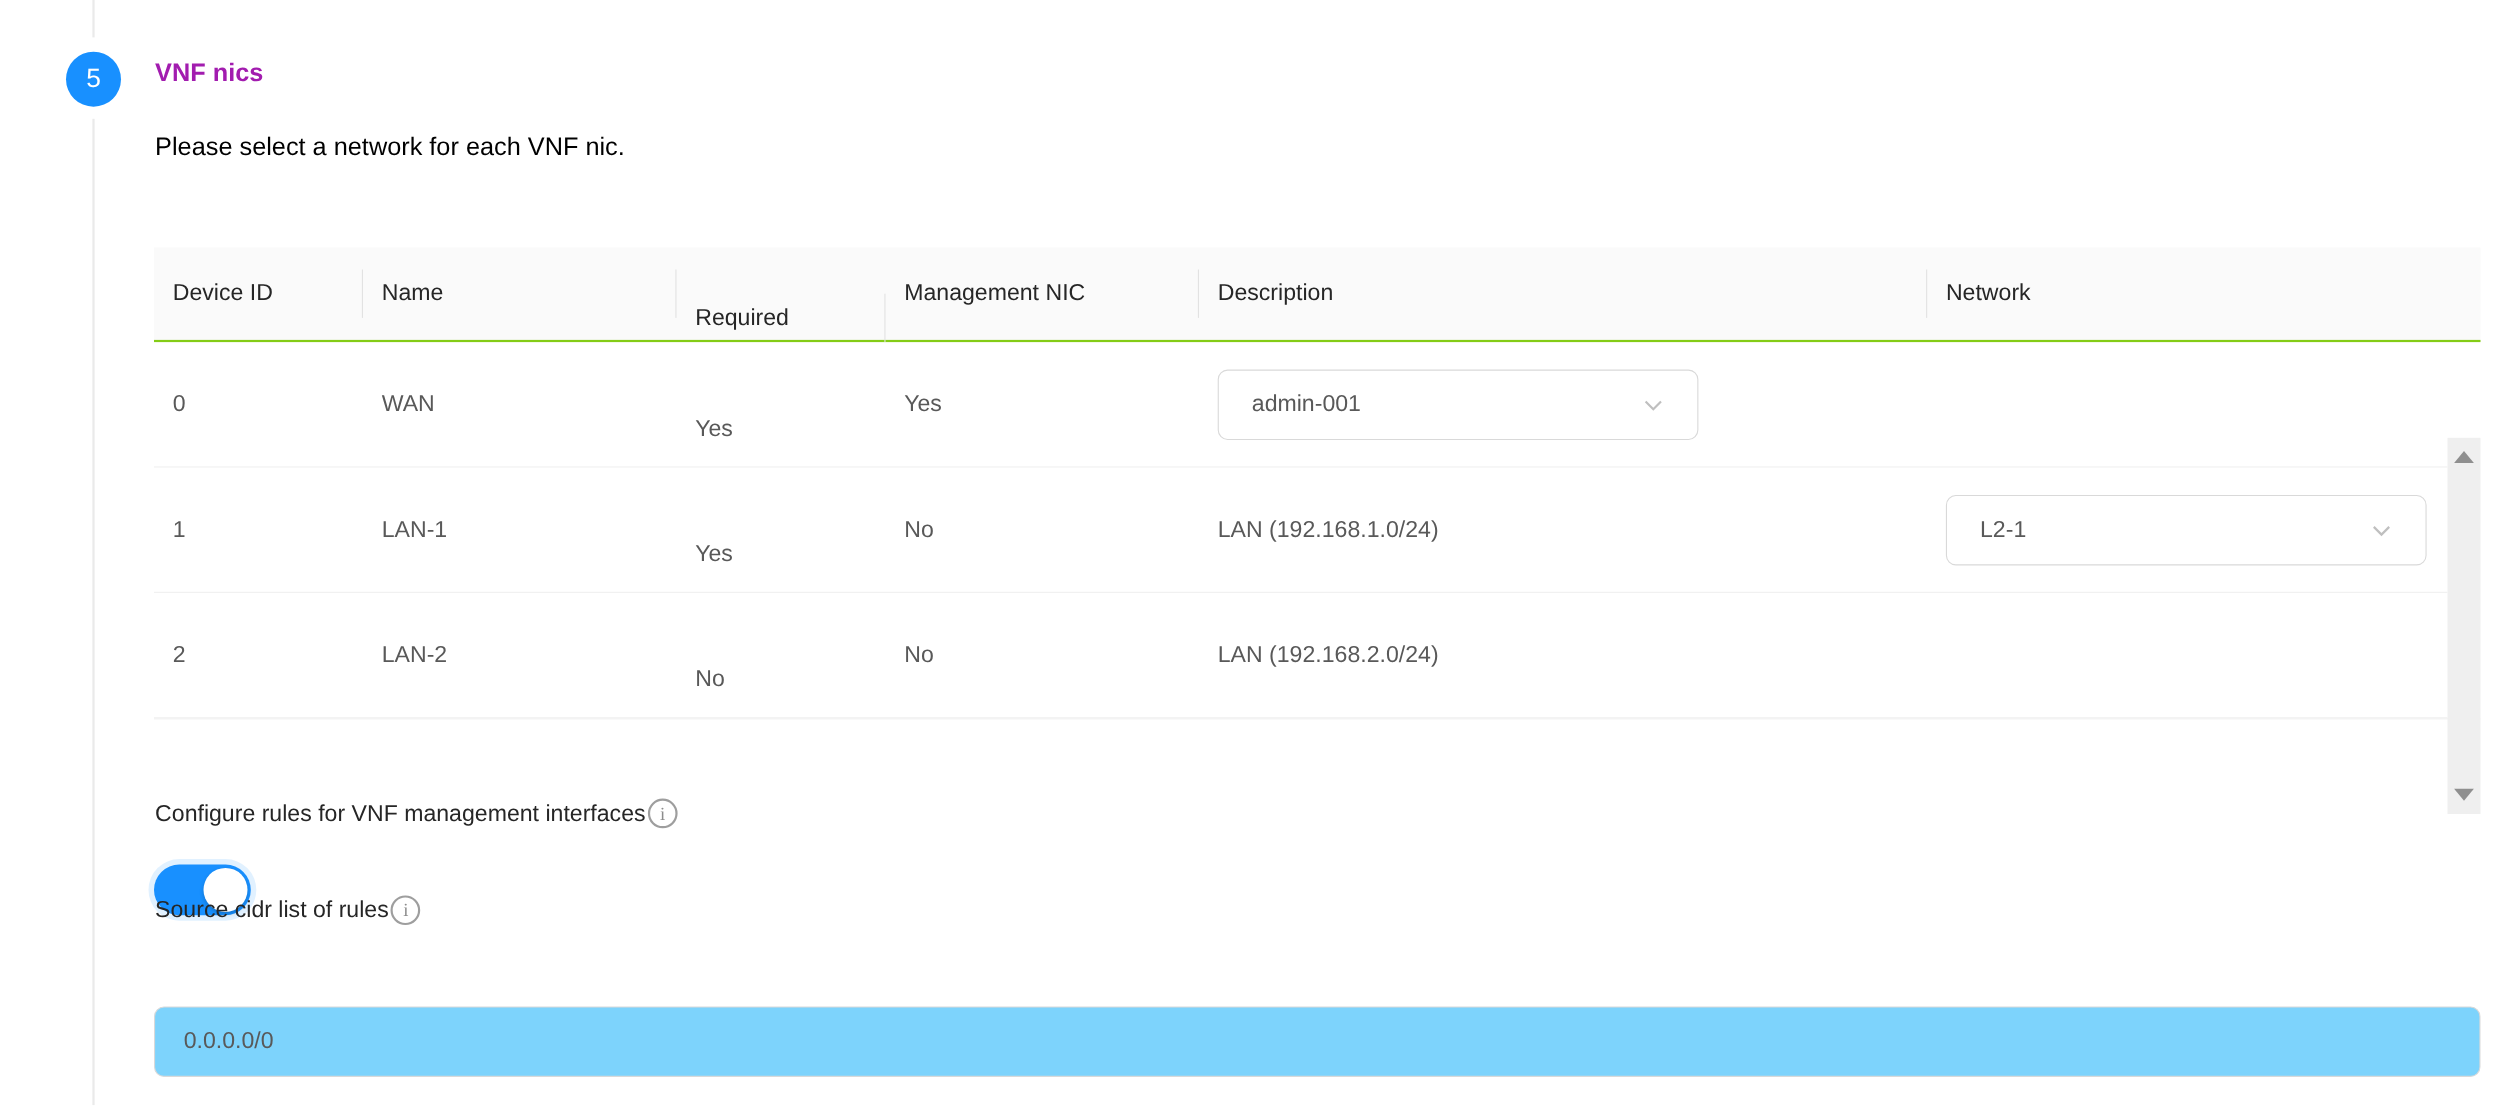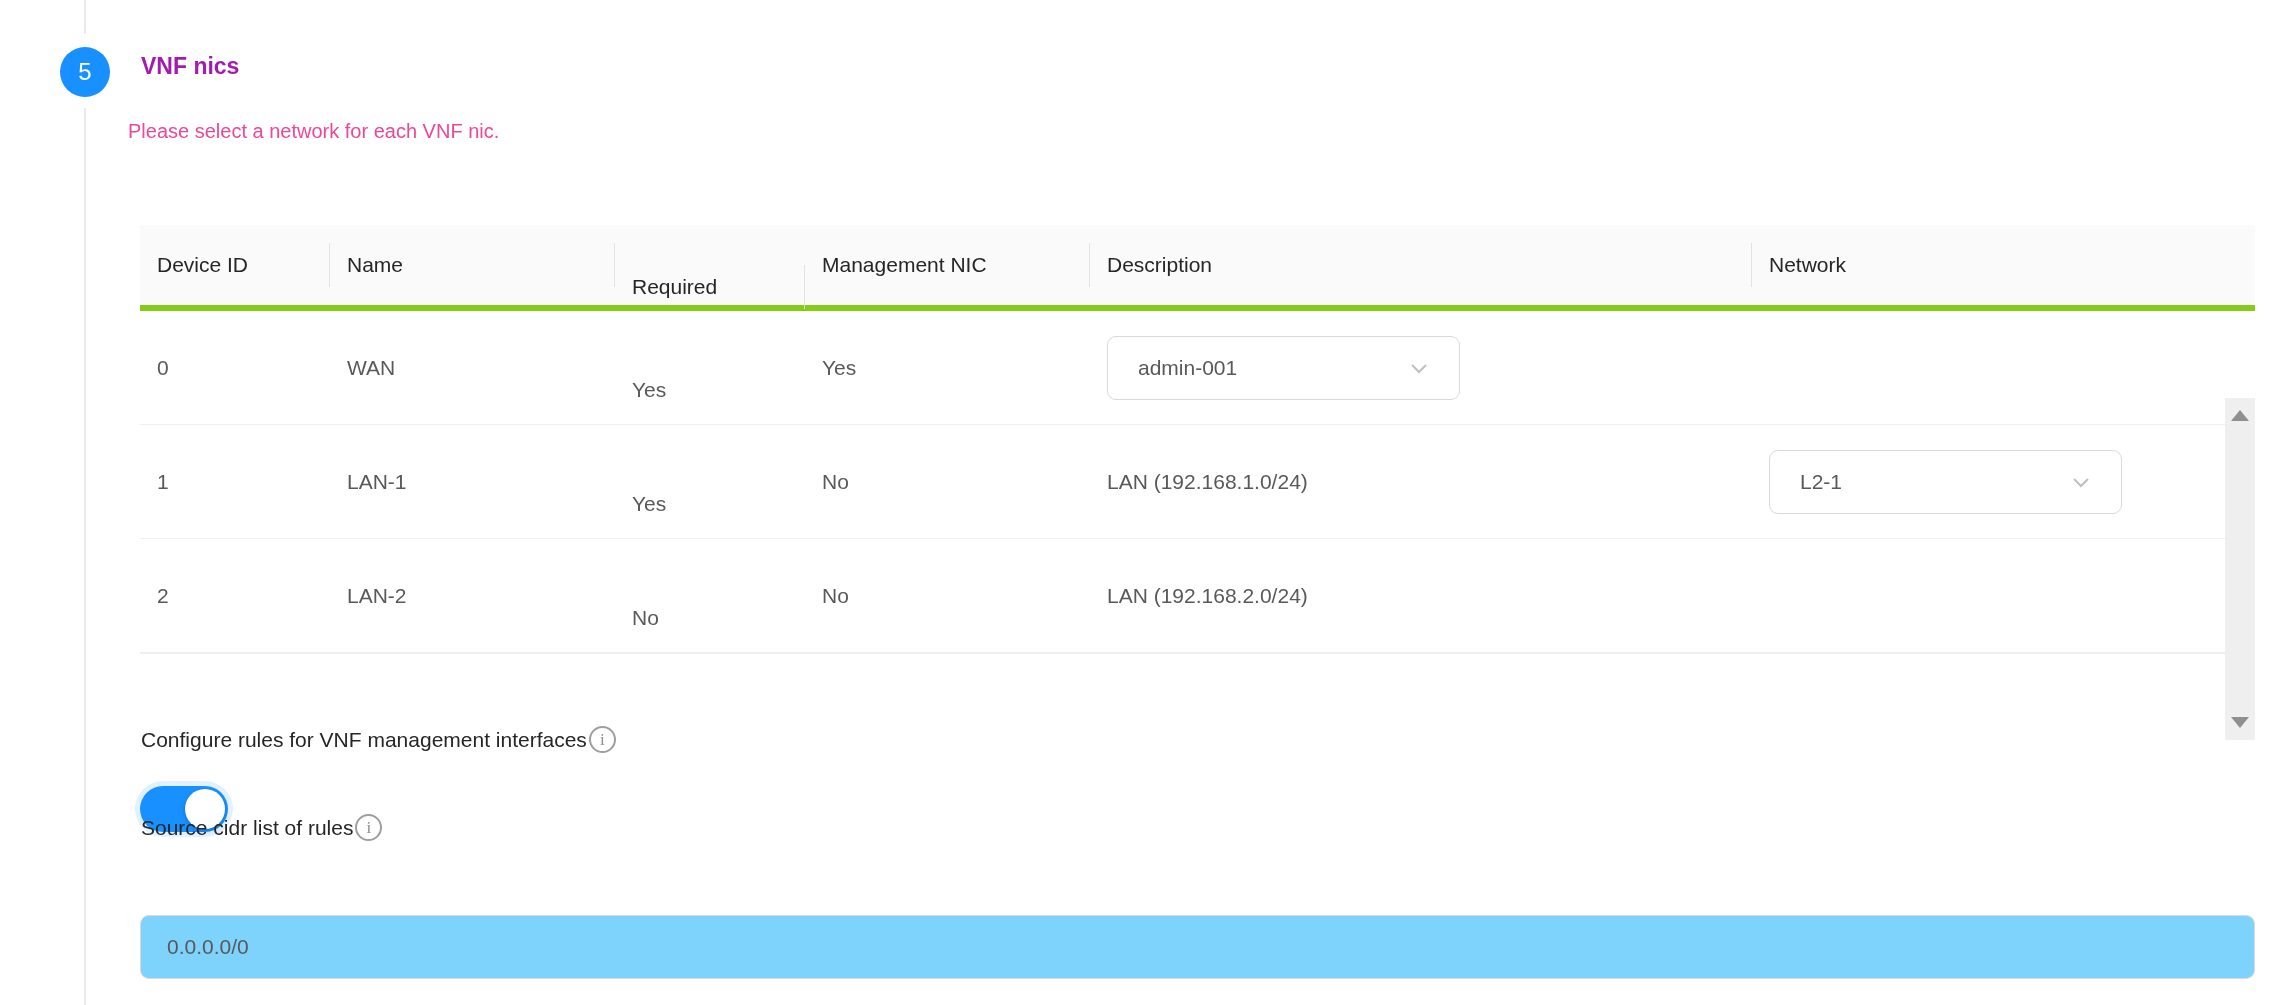--- a/index.html
+++ b/index.html
@@ -25,30 +25,30 @@
     width: 50px; height: 50px; border-radius: 50%;
     background: #1890ff; color: #ffffff;
     display: flex; align-items: center; justify-content: center;
     font-size: 24px;
   }
   .step-title {
     position: absolute; left: 141px; top: 53px;
     font-size: 23px; font-weight: 700; color: #a21caf;
   }
   .step-desc {
-    position: absolute; left: 128px; top: 120px;
-    font-size: 20px; color: #ec4899;
+    position: absolute; left: 141px; top: 120px;
+    font-size: 23px; color: #000000;
   }
 
   
   .nic-table { position: absolute; left: 140px; top: 225px; width: 2115px; }
   .thead {
     display: flex; align-items: center;
     height: 86px; background: #fafafa;
-    border-bottom: 6px solid #84cc16;
+    border-bottom: 2px solid #84cc16;
   }
   .th {
     position: relative; padding-left: 17px;
     font-size: 21px; font-weight: 500; color: #262626;
     flex: none;
   }
   .th.sep::after {
     content: ""; position: absolute; right: 0; top: 50%;
     transform: translateY(-50%);
     width: 1px; height: 44px; background: #e2e2e2;
@@ -62,21 +62,21 @@
   .tbody { position: relative; border-bottom: 1px solid #efefef; }
   .tr {
     display: flex; align-items: center;
     height: 114px; width: 2085px;
     border-bottom: 1px solid #f0f0f0;
   }
   .tr:last-child { border-bottom: none; }
   .td { padding-left: 17px; font-size: 21px; color: #595959; flex: none; }
 
   .select-box {
-    width: 353px; height: 64px;
+    width: 437px; height: 64px;
     background: #ffffff;
     border: 1px solid #d9d9d9; border-radius: 9px;
     display: flex; align-items: center; justify-content: space-between;
     padding: 0 28px 0 30px;
     font-size: 21px; color: #595959;
     cursor: pointer;
   }
   .chevron { display: flex; align-items: center; }
 
   

